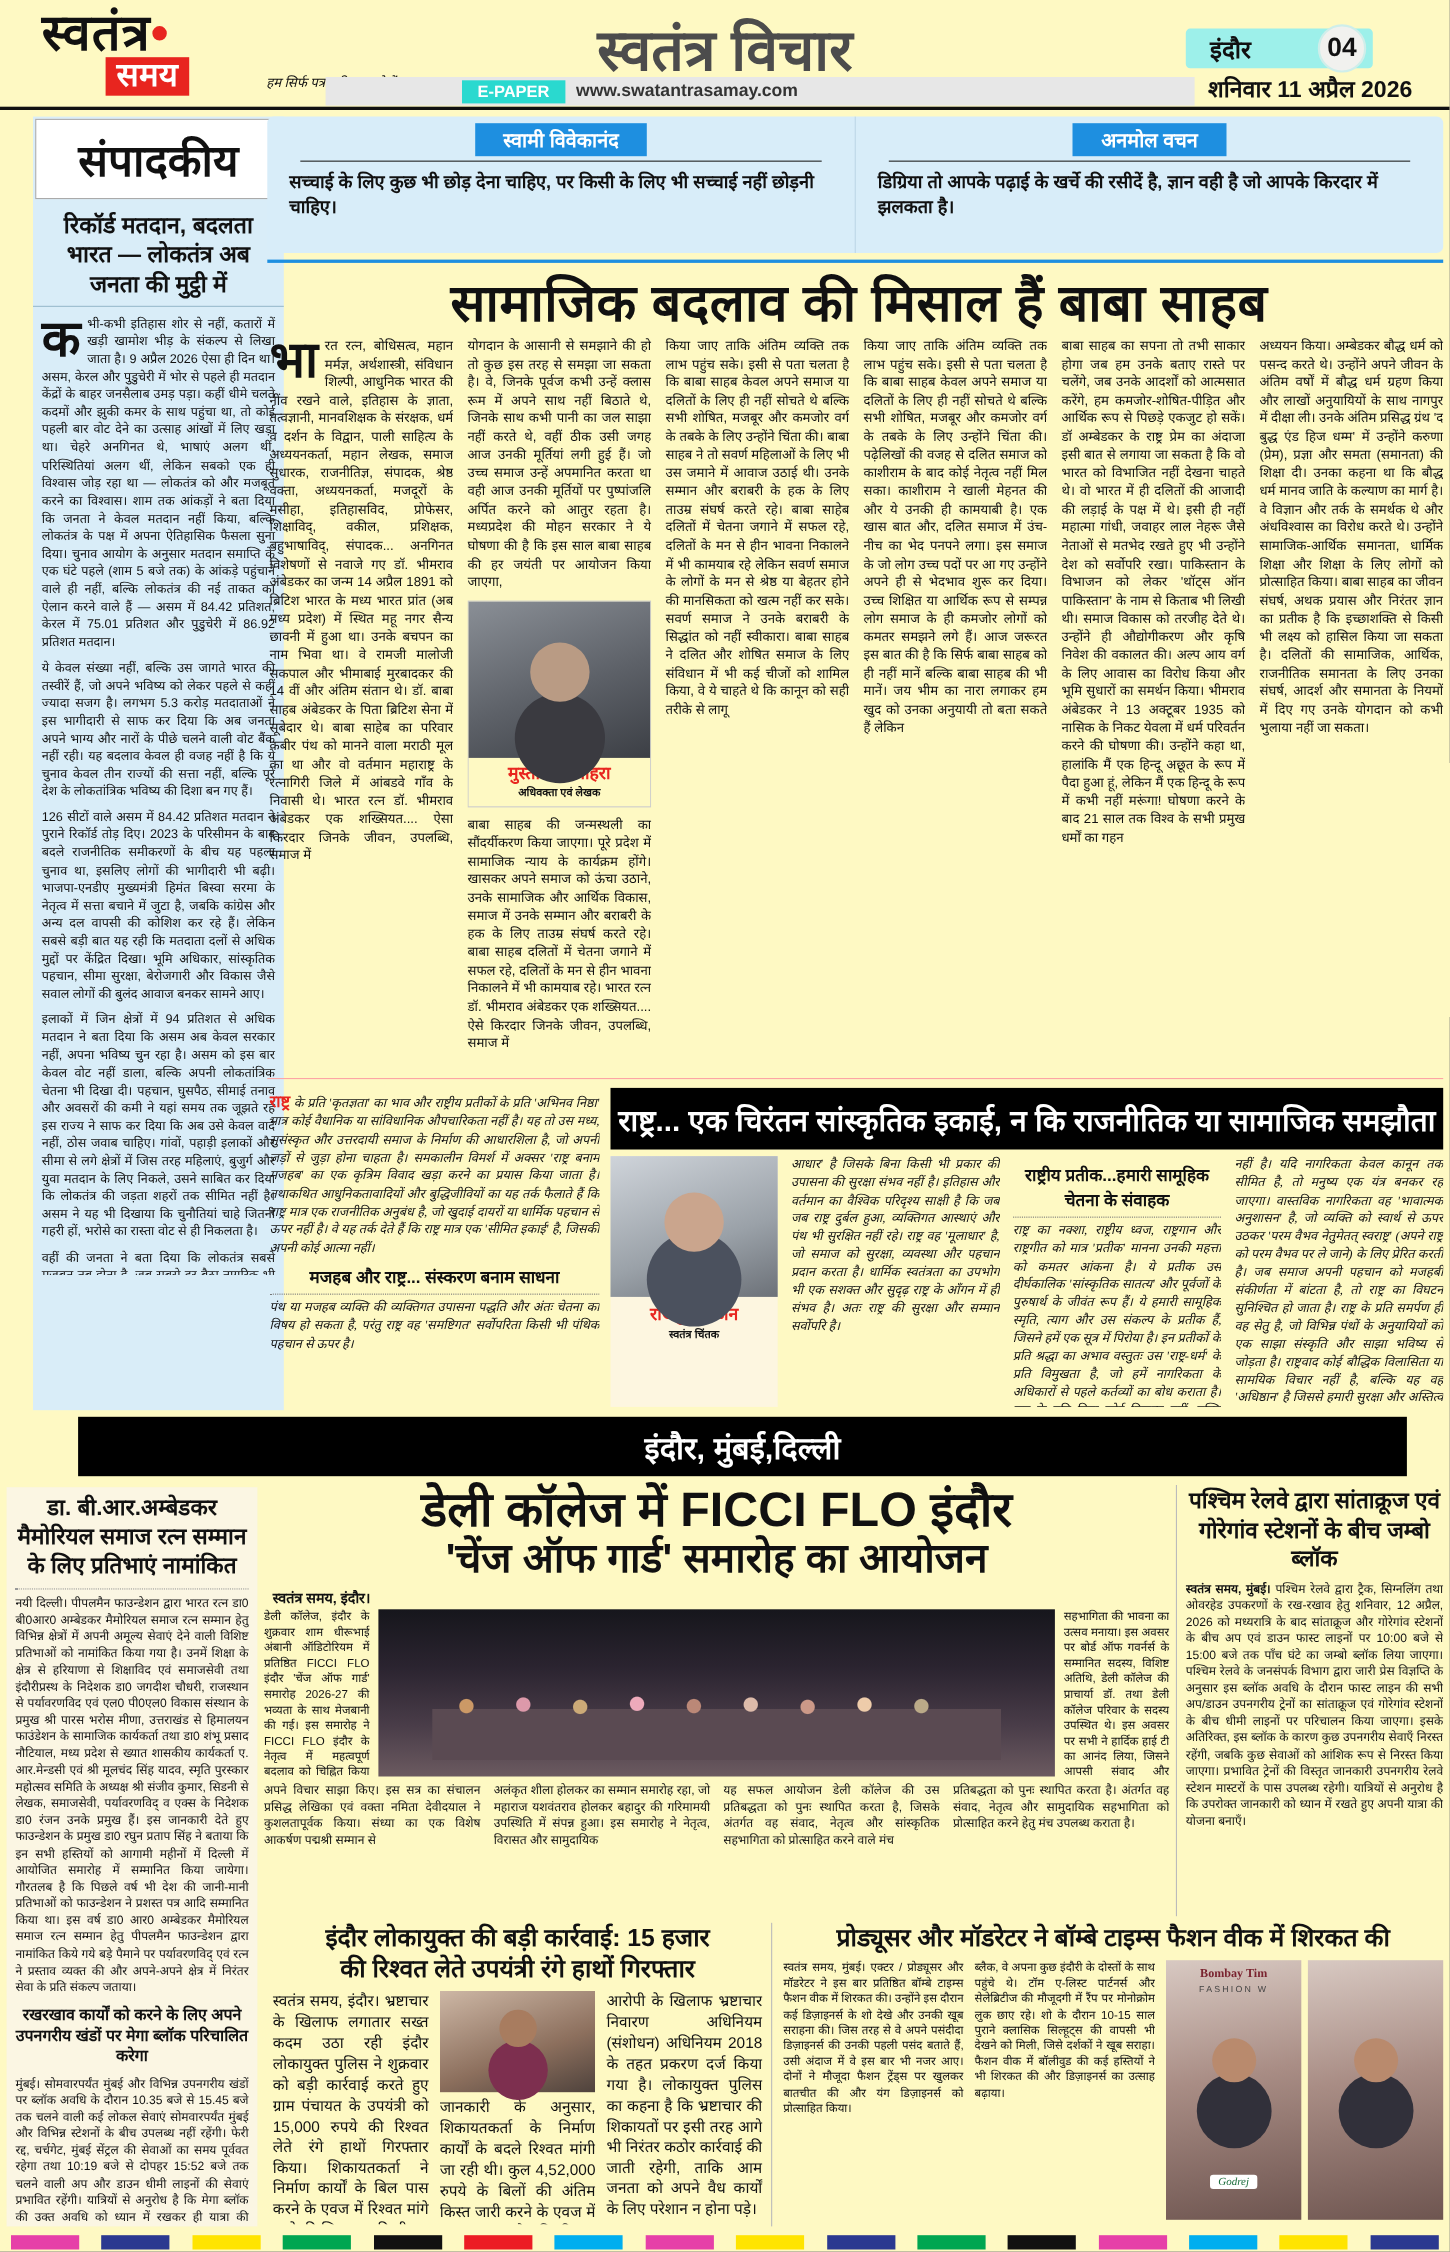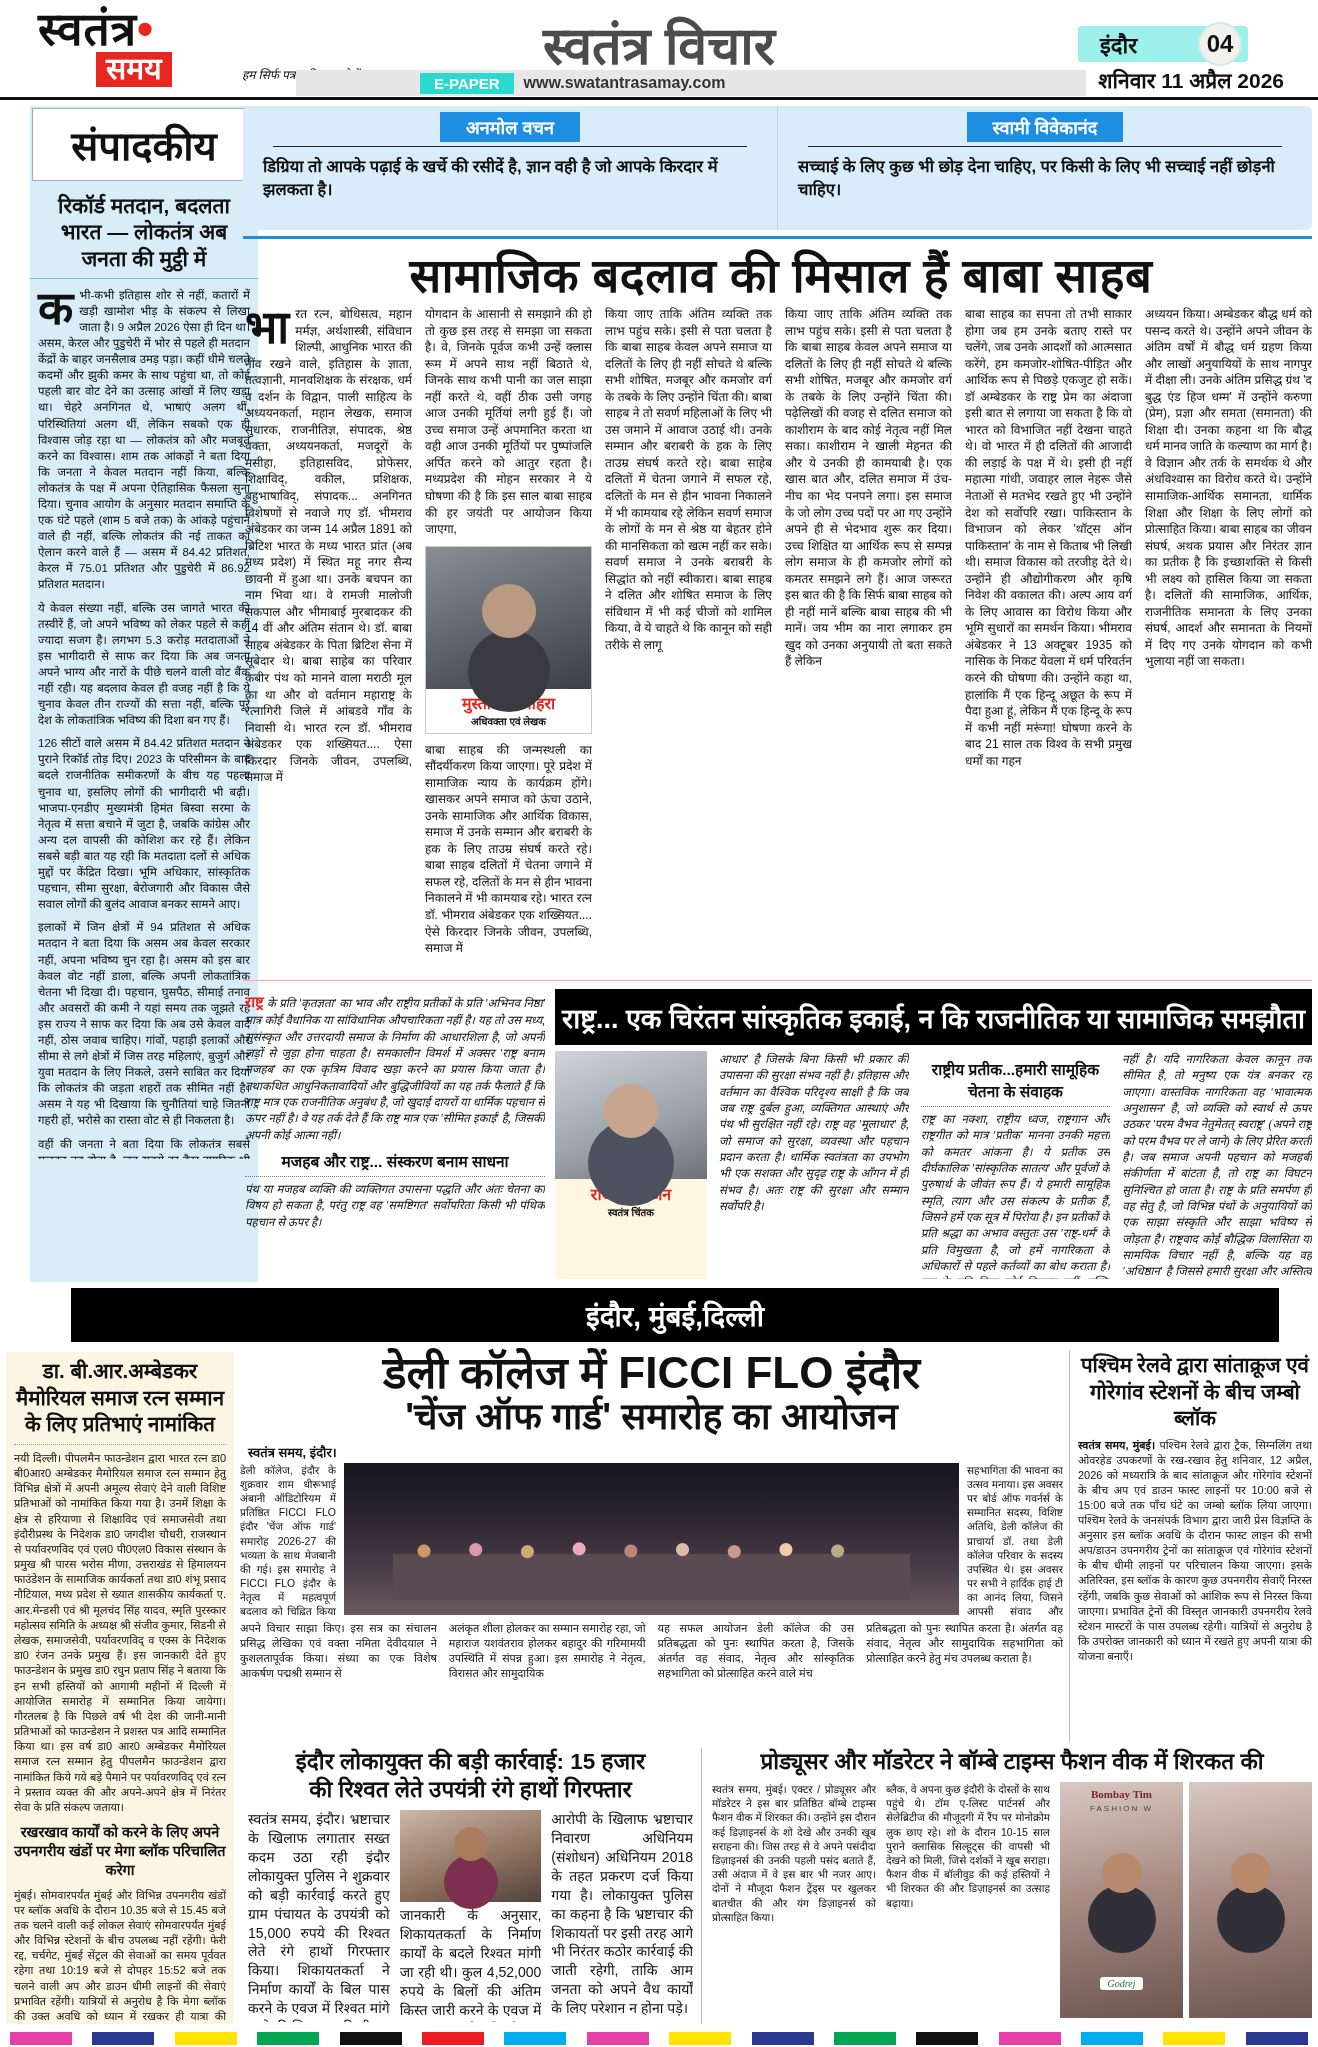--- a/index.html
+++ b/index.html
@@ -1,18 +1,18 @@
 <!DOCTYPE html>
 <html><head>
 <meta charset="utf-8">
 <style>
   * { margin:0; padding:0; box-sizing:border-box; }
   html,body { background:#777; }
   .page {
-    position:relative; width:1318px; height:2047px; background:#ffffff;
+    position:relative; width:1318px; height:2047px; background:#fef9c3;
     font-family:"Liberation Sans", sans-serif; color:#111; overflow:hidden;
     margin:0 auto;
   }
   
   .masthead { position:absolute; left:0; top:0; width:1318px; height:97px; }
   .logo { position:absolute; left:38px; top:6px; width:200px; }
   .logo-l1 { font-size:46px; font-weight:bold; color:#111; letter-spacing:1px; line-height:1.0; }
   .logo-l1 .dot { color:#e8251f; }
   .logo-l2 { display:inline-block; background:#e8251f; color:#fff; font-size:30px; font-weight:bold; padding:0 10px 2px 10px; margin-left:58px; line-height:1.1; }
   .tagline { position:absolute; left:242px; top:66px; font-size:12px; font-style:italic; font-family:"Liberation Serif", serif; white-space:nowrap; }
@@ -157,28 +157,28 @@
       <p><span class="dropcap">क</span><span>भी-कभी इतिहास शोर से नहीं, कतारों में खड़ी खामोश भीड़ के संकल्प से लिखा जाता है। 9 अप्रैल 2026 ऐसा ही दिन था। असम, केरल और पुडुचेरी में भोर से पहले ही मतदान केंद्रों के बाहर जनसैलाब उमड़ पड़ा। कहीं धीमे चलते कदमों और झुकी कमर के साथ पहुंचा था, तो कोई पहली बार वोट देने का उत्साह आंखों में लिए खड़ा था। चेहरे अनगिनत थे, भाषाएं अलग थीं, परिस्थितियां अलग थीं, लेकिन सबको एक ही विश्वास जोड़ रहा था — लोकतंत्र को और मजबूत करने का विश्वास। शाम तक आंकड़ों ने बता दिया कि जनता ने केवल मतदान नहीं किया, बल्कि लोकतंत्र के पक्ष में अपना ऐतिहासिक फैसला सुना दिया। चुनाव आयोग के अनुसार मतदान समाप्ति के एक घंटे पहले (शाम 5 बजे तक) के आंकड़े पहुंचाने वाले ही नहीं, बल्कि लोकतंत्र की नई ताकत का ऐलान करने वाले हैं — असम में 84.42 प्रतिशत, केरल में 75.01 प्रतिशत और पुडुचेरी में 86.92 प्रतिशत मतदान।</span></p>
       <p>ये केवल संख्या नहीं, बल्कि उस जागते भारत की तस्वीरें हैं, जो अपने भविष्य को लेकर पहले से कहीं ज्यादा सजग है। लगभग 5.3 करोड़ मतदाताओं ने इस भागीदारी से साफ कर दिया कि अब जनता अपने भाग्य और नारों के पीछे चलने वाली वोट बैंक नहीं रही। यह बदलाव केवल ही वजह नहीं है कि ये चुनाव केवल तीन राज्यों की सत्ता नहीं, बल्कि पूरे देश के लोकतांत्रिक भविष्य की दिशा बन गए हैं।</p>
       <p>126 सीटों वाले असम में 84.42 प्रतिशत मतदान ने पुराने रिकॉर्ड तोड़ दिए। 2023 के परिसीमन के बाद बदले राजनीतिक समीकरणों के बीच यह पहला चुनाव था, इसलिए लोगों की भागीदारी भी बढ़ी। भाजपा-एनडीए मुख्यमंत्री हिमंत बिस्वा सरमा के नेतृत्व में सत्ता बचाने में जुटा है, जबकि कांग्रेस और अन्य दल वापसी की कोशिश कर रहे हैं। लेकिन सबसे बड़ी बात यह रही कि मतदाता दलों से अधिक मुद्दों पर केंद्रित दिखा। भूमि अधिकार, सांस्कृतिक पहचान, सीमा सुरक्षा, बेरोजगारी और विकास जैसे सवाल लोगों की बुलंद आवाज बनकर सामने आए।</p>
       <p>इलाकों में जिन क्षेत्रों में 94 प्रतिशत से अधिक मतदान ने बता दिया कि असम अब केवल सरकार नहीं, अपना भविष्य चुन रहा है। असम को इस बार केवल वोट नहीं डाला, बल्कि अपनी लोकतांत्रिक चेतना भी दिखा दी। पहचान, घुसपैठ, सीमाई तनाव और अवसरों की कमी ने यहां समय तक जूझते रहे इस राज्य ने साफ कर दिया कि अब उसे केवल वादे नहीं, ठोस जवाब चाहिए। गांवों, पहाड़ी इलाकों और सीमा से लगे क्षेत्रों में जिस तरह महिलाएं, बुजुर्ग और युवा मतदान के लिए निकले, उसने साबित कर दिया कि लोकतंत्र की जड़ता शहरों तक सीमित नहीं है। असम ने यह भी दिखाया कि चुनौतियां चाहे जितनी गहरी हों, भरोसे का रास्ता वोट से ही निकलता है।</p>
       <p>वहीं की जनता ने बता दिया कि लोकतंत्र सबसे मजबूत तब होता है, जब सबसे दूर बैठा नागरिक भी अपने वोट की कीमत समझने लगे। केरल ने फिर साबित किया कि वहां लोकतंत्र केवल प्रक्रिया नहीं, जन-संवाद है। 140 सीटों पर इस चुनाव में 75.01 प्रतिशत मतदान दर्ज हुआ। यह अपेक्षा असम और पुडुचेरी से कम जरूर है, लेकिन राजनीतिक रूप से बेहद जागरूक केरल में यह भागीदारी अपने आप में ऐतिहासिक है।</p>
     </div>
   </div>
 
   <div class="quotes">
     <div class="qbox">
+      <span class="qchip">स्वामी विवेकानंद</span>
+      <div class="qline"></div>
+      <div class="qtext">सच्चाई के लिए कुछ भी छोड़ देना चाहिए, पर किसी के लिए भी सच्चाई नहीं छोड़नी चाहिए।</div>
+    </div>
+    <div class="qbox">
       <span class="qchip">अनमोल वचन</span>
       <div class="qline"></div>
       <div class="qtext">डिग्रिया तो आपके पढ़ाई के खर्चे की रसीदें है, ज्ञान वही है जो आपके किरदार में झलकता है।</div>
-    </div>
-    <div class="qbox">
-      <span class="qchip">स्वामी विवेकानंद</span>
-      <div class="qline"></div>
-      <div class="qtext">सच्चाई के लिए कुछ भी छोड़ देना चाहिए, पर किसी के लिए भी सच्चाई नहीं छोड़नी चाहिए।</div>
     </div>
   </div>
   <div class="blue-rule"></div>
 
   <div class="lead-headline">सामाजिक बदलाव की मिसाल हैं बाबा साहब</div>
   <div class="lead-cols">
     <div class="lcol">
       <span class="dropcap">भा</span><span>रत रत्न, बोधिसत्व, महान मर्मज्ञ, अर्थशास्त्री, संविधान शिल्पी, आधुनिक भारत की नींव रखने वाले, इतिहास के ज्ञाता, तत्वज्ञानी, मानवशिक्षक के संरक्षक, धर्म व दर्शन के विद्वान, पाली साहित्य के अध्ययनकर्ता, महान लेखक, समाज सुधारक, राजनीतिज्ञ, संपादक, श्रेष्ठ वक्ता, अध्ययनकर्ता, मजदूरों के मसीहा, इतिहासविद, प्रोफेसर, शिक्षाविद्, वकील, प्रशिक्षक, बहुभाषाविद्, संपादक... अनगिनत विशेषणों से नवाजे गए डॉ. भीमराव अंबेडकर का जन्म 14 अप्रैल 1891 को ब्रिटिश भारत के मध्य भारत प्रांत (अब मध्य प्रदेश) में स्थित महू नगर सैन्य छावनी में हुआ था। उनके बचपन का नाम भिवा था। वे रामजी मालोजी सकपाल और भीमाबाई मुरबादकर की 14 वीं और अंतिम संतान थे। डॉ. बाबा साहब अंबेडकर के पिता ब्रिटिश सेना में सूबेदार थे। बाबा साहेब का परिवार कबीर पंथ को मानने वाला मराठी मूल का था और वो वर्तमान महाराष्ट्र के रत्नागिरी जिले में आंबडवे गाँव के निवासी थे। भारत रत्न डॉ. भीमराव अंबेडकर एक शख्सियत.... ऐसा किरदार जिनके जीवन, उपलब्धि, समाज में</span>
     </div>
     <div class="lcol">

